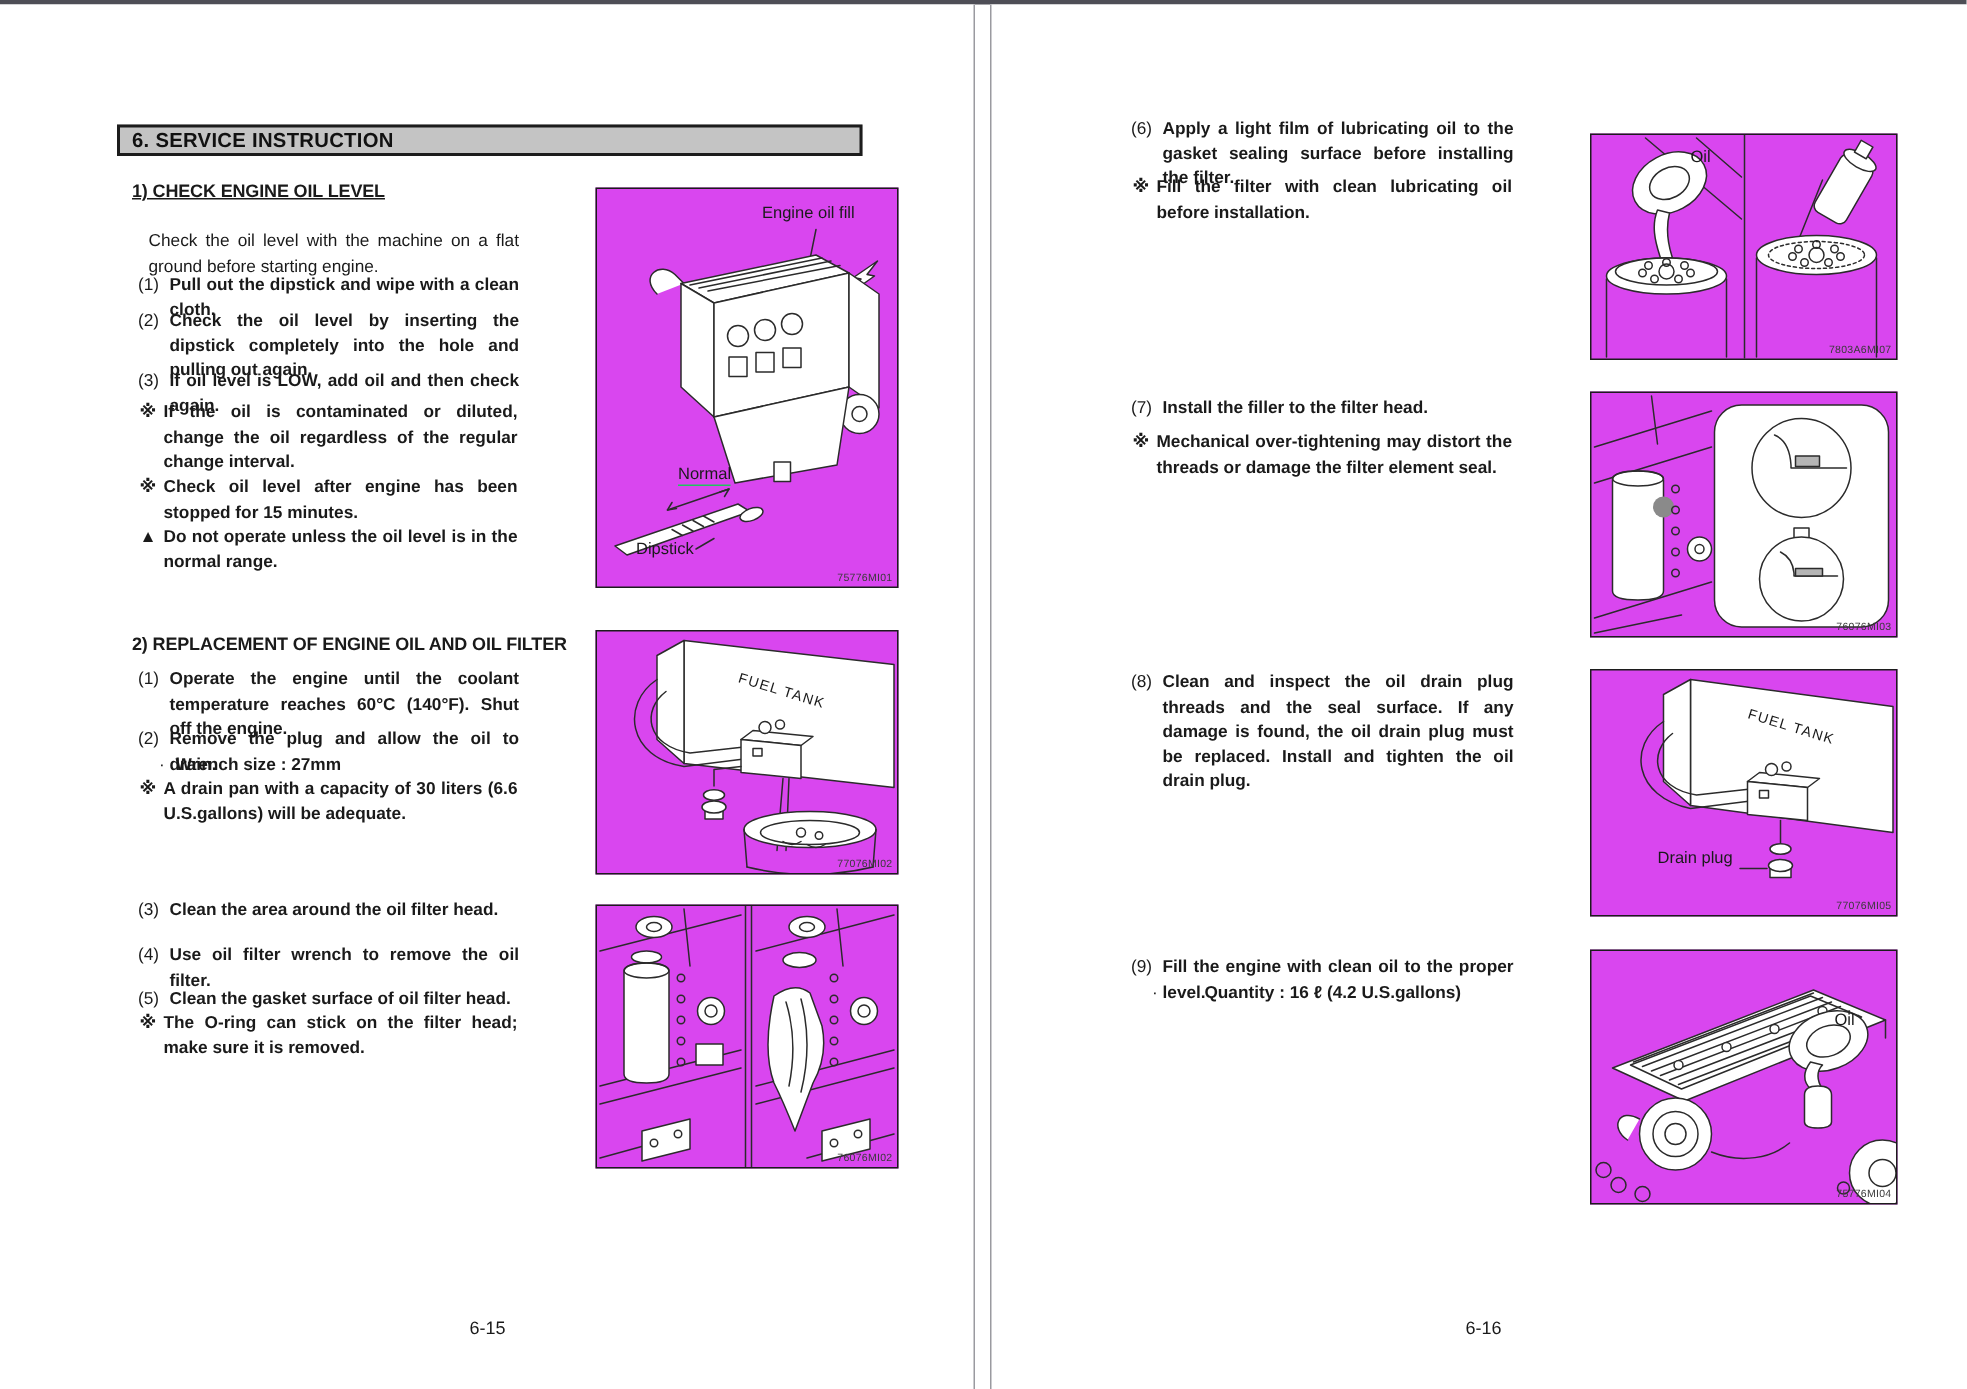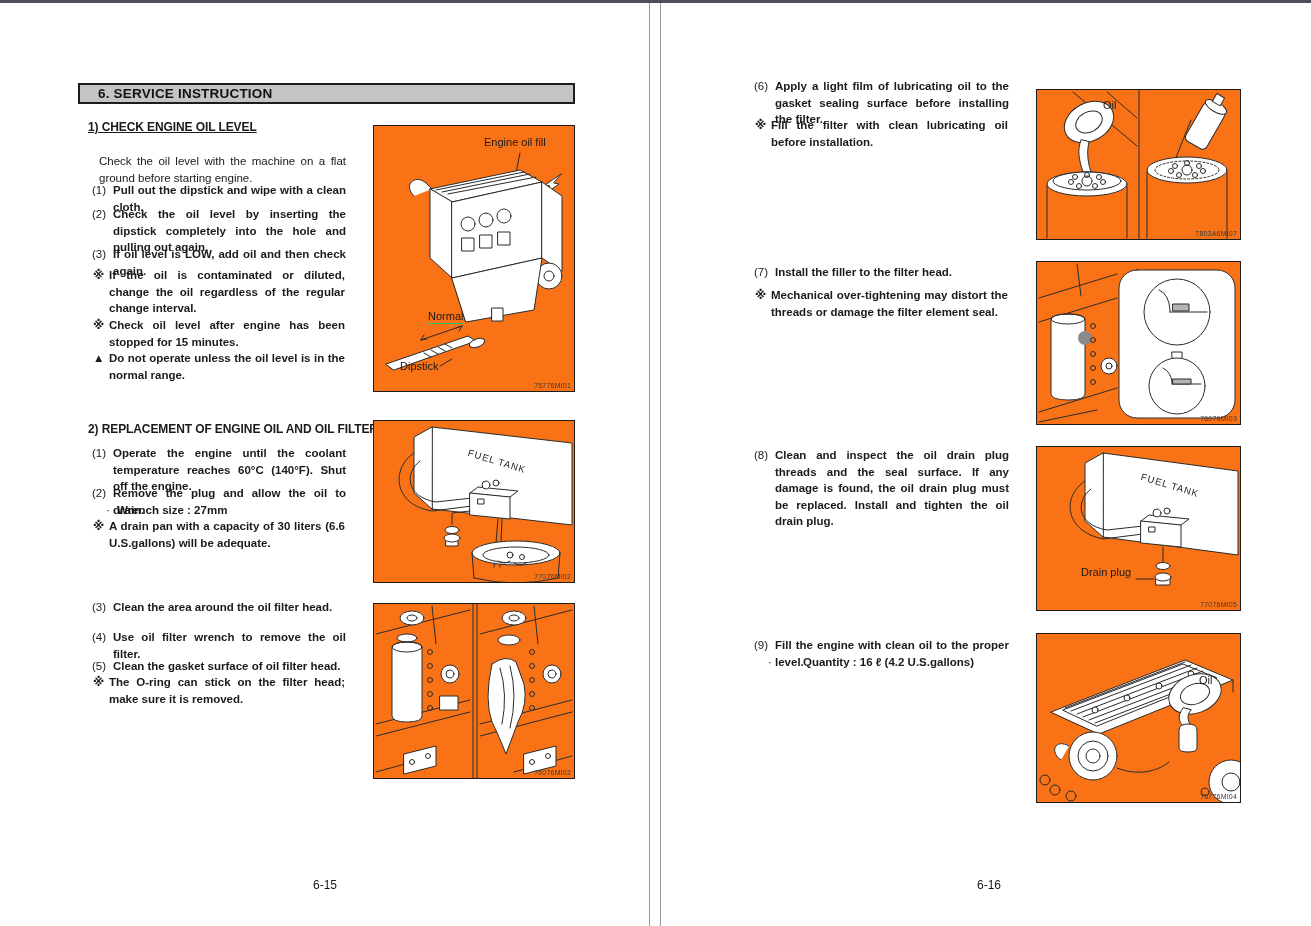--- a/index.html
+++ b/index.html
@@ -9,34 +9,34 @@
     overflow:hidden;
   }
   .top-rule{position:absolute;left:0;top:0;width:1311px;height:3px;background:#4e4e56;}
   .page{position:absolute;top:3px;bottom:0;background:#fff;}
   .page-left{left:0;width:649px;border-right:1.5px solid #9a9aa0;}
   .page-right{left:660px;width:650px;border-left:1.5px solid #9a9aa0;}
 
   .hbox{
     position:absolute;left:78px;top:80px;width:497px;height:21px;
     background:#c4c4c4;border:2px solid #1c1c1c;box-sizing:border-box;
-    display:flex;align-items:center;padding-left:18px;
+    display:flex;align-items:center;padding-left:8px;
     font-size:13.5px;font-weight:bold;letter-spacing:.2px;color:#111;
   }
   .h2{position:absolute;font-size:12px;font-weight:bold;white-space:nowrap;letter-spacing:-0.1px;}
   .par{position:absolute;font-size:11.5px;line-height:16.5px;text-align:justify;}
   .item{position:absolute;display:flex;font-size:11.5px;line-height:16.5px;}
   .item .m{flex:none;width:21px;}
   .item.sym .m{width:16px;}
   .item.dot .m{width:11px;}
   .item .t{flex:1;text-align:justify;font-weight:bold;}
   .item.bold{font-weight:bold;}
   .pageno{position:absolute;font-size:12px;width:60px;text-align:center;}
 
-  .fig{position:absolute;border:1px solid #1c1c1c;background:#f97316;box-sizing:border-box;}
+  .fig{position:absolute;border:1px solid #1c1c1c;background:#d946ef;box-sizing:border-box;margin-left:24px;}
   .fig svg{position:absolute;left:0;top:0;}
   .fig svg *{stroke:#2b2b2b;stroke-width:1;fill:none;stroke-linecap:round;stroke-linejoin:round;}
   .fig svg .w{fill:#ffffff;}
   .fig svg .gy{fill:#8a8a8a;stroke:none;}
   .fig svg .gl{fill:#b5b5b5;}
   .figlabel{position:absolute;font-size:11px;white-space:nowrap;}
   .figlabel.small{font-size:9.5px;letter-spacing:1px;}
   .figlabel.rot{transform:rotate(17deg);transform-origin:left top;}
   .figlabel.ul{border-bottom:1px solid #22c55e;padding-bottom:1px;}
   .figid{position:absolute;right:3px;bottom:2px;font-size:7px;color:#3a3a3a;letter-spacing:.2px;}

